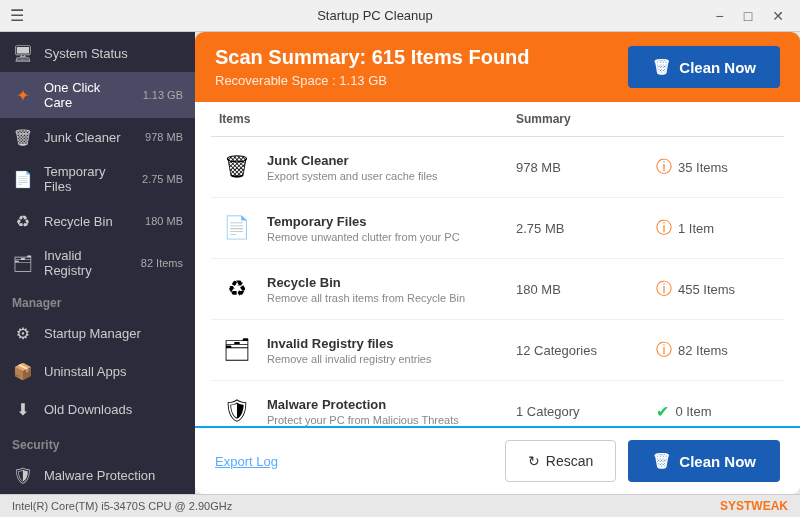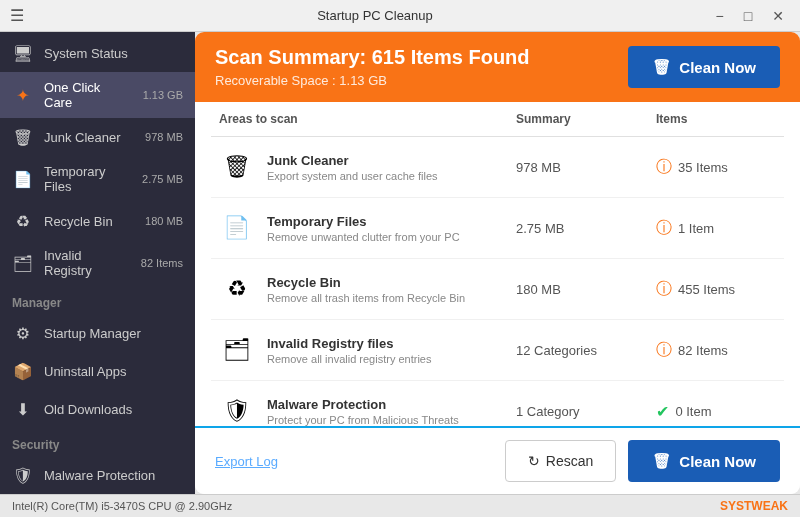--- a/index.html
+++ b/index.html
@@ -281,23 +281,22 @@
         <div class="scan-header-subtitle">Recoverable Space : 1.13 GB</div>
       </div>
       <button class="clean-now-btn">
         <span>🗑</span>
         <span>Clean Now</span>
       </button>
     </div>
 
     <div class="table-area">
       <div class="table-header">
-        <span>Areas to scan</span>
+        <span>Items</span>
         <span>Summary</span>
-        <span>Items</span>
       </div>
 
       <div id="table-rows-container">
           <div class="table-row">
       <div class="row-info">
         <span class="row-icon">🗑</span>
         <div>
           <div class="row-text-title">Junk Cleaner</div>
           <div class="row-text-desc">Export system and user cache files</div>
         </div>

